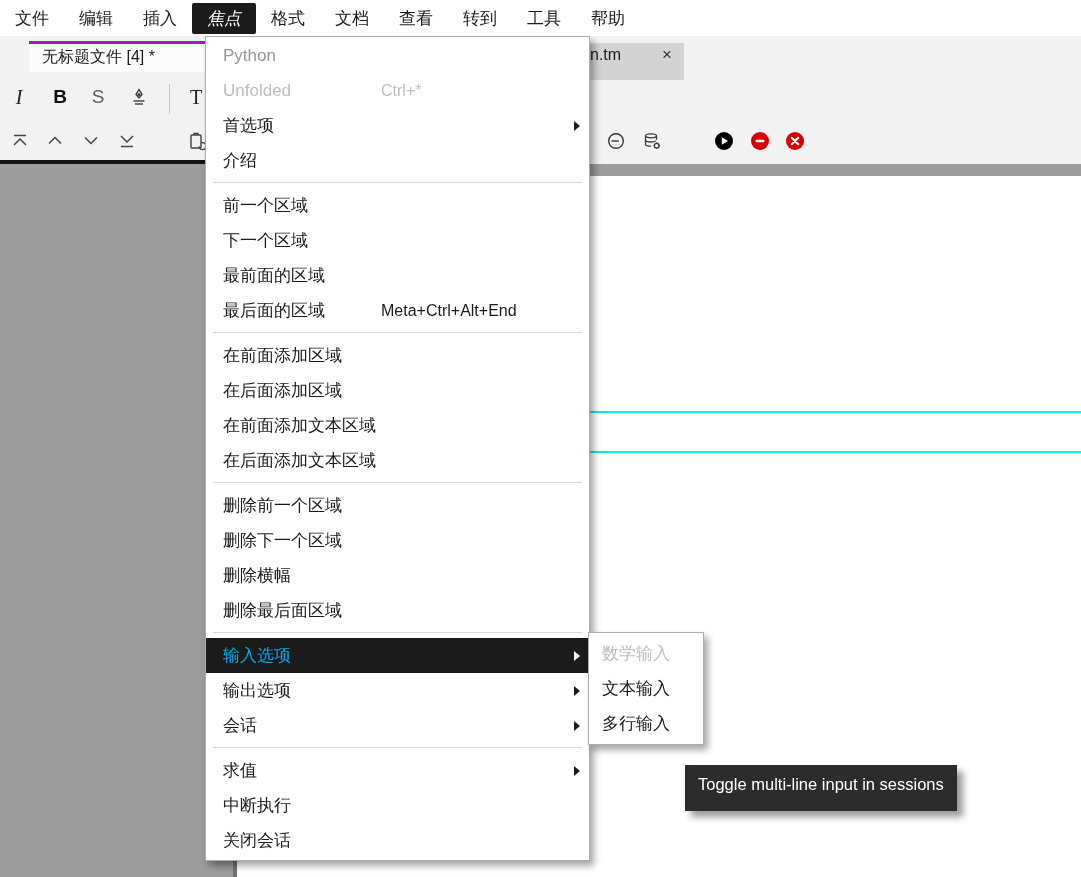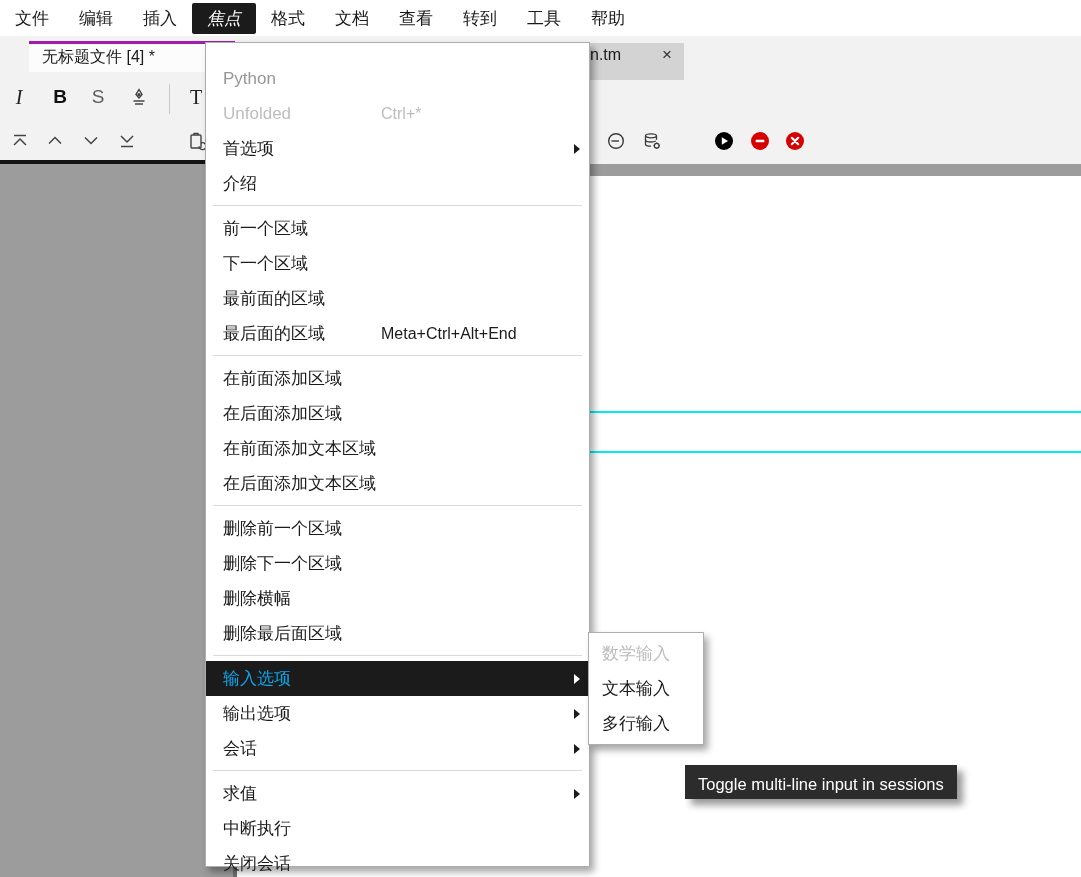--- a/index.html
+++ b/index.html
@@ -30,40 +30,40 @@
   .tb-sep { position:absolute; left:169px; top:48px; width:1px; height:30px; background:#c9c9c9; }
   .edge-bar { position:absolute; left:0; top:124px; width:205px; height:4px; background:#141414; }
 
   
   .doc-area { position:absolute; left:0; top:164px; width:1081px; height:713px; background:#9c9c9c; z-index:0; }
   .page { position:absolute; left:233px; top:12px; width:848px; height:701px; background:#ffffff;
     border-left:4px solid #707070; }
   .cyan-line { position:absolute; left:0; width:844px; height:2px; }
 
   
-  .menu-panel { position:absolute; left:205px; top:42px; width:385px; height:825px; background:#ffffff;
-    border:1px solid #adadad; box-shadow:4px 5px 7px rgba(0,0,0,0.35); z-index:10; padding-top:18px; }
+  .menu-panel { position:absolute; left:205px; top:36px; width:385px; height:825px; background:#ffffff;
+    border:1px solid #adadad; box-shadow:4px 5px 7px rgba(0,0,0,0.35); z-index:10; padding-top:1px; }
   .mi { position:relative; height:35px; line-height:35px; padding-left:17px; font-size:17px; color:#1b1b1b;
     white-space:nowrap; }
   .mi .sc { position:absolute; left:175px; top:0; font-size:16px; }
   .mi.hdr { color:#979797; }
   .mi.dis { color:#bdbdbd; }
   .mi.hl { background:#1b1b1b; color:#0ea5e9; }
   .mi-arrow { position:absolute; right:9px; top:50%; margin-top:-5px; width:0; height:0;
     border-left:6px solid #1b1b1b; border-top:5px solid transparent; border-bottom:5px solid transparent; }
   .mi.hl .mi-arrow { border-left-color:#ffffff; }
   .msep { border-top:1px solid #dadada; margin:4px 7px 5px 7px; }
 
   
   .submenu { position:absolute; left:588px; top:632px; width:116px; background:#ffffff;
     border:1px solid #adadad; box-shadow:4px 5px 7px rgba(0,0,0,0.35); z-index:11; padding:3px 0; }
   .submenu .mi { padding-left:13px; }
 
   
-  .tooltip { position:absolute; left:685px; top:765px; height:34px; line-height:38px; padding:0 13px;
+  .tooltip { position:absolute; left:685px; top:765px; height:46px; line-height:38px; padding:0 13px;
     background:#2c2c2c; color:#ffffff; font-size:16.5px; box-shadow:6px 6px 7px rgba(0,0,0,0.4);
     z-index:12; white-space:nowrap; }
 
   svg { display:block; }
 </style>
 </head>
 <body>
 
 <div class="doc-area">
   <div class="page">

